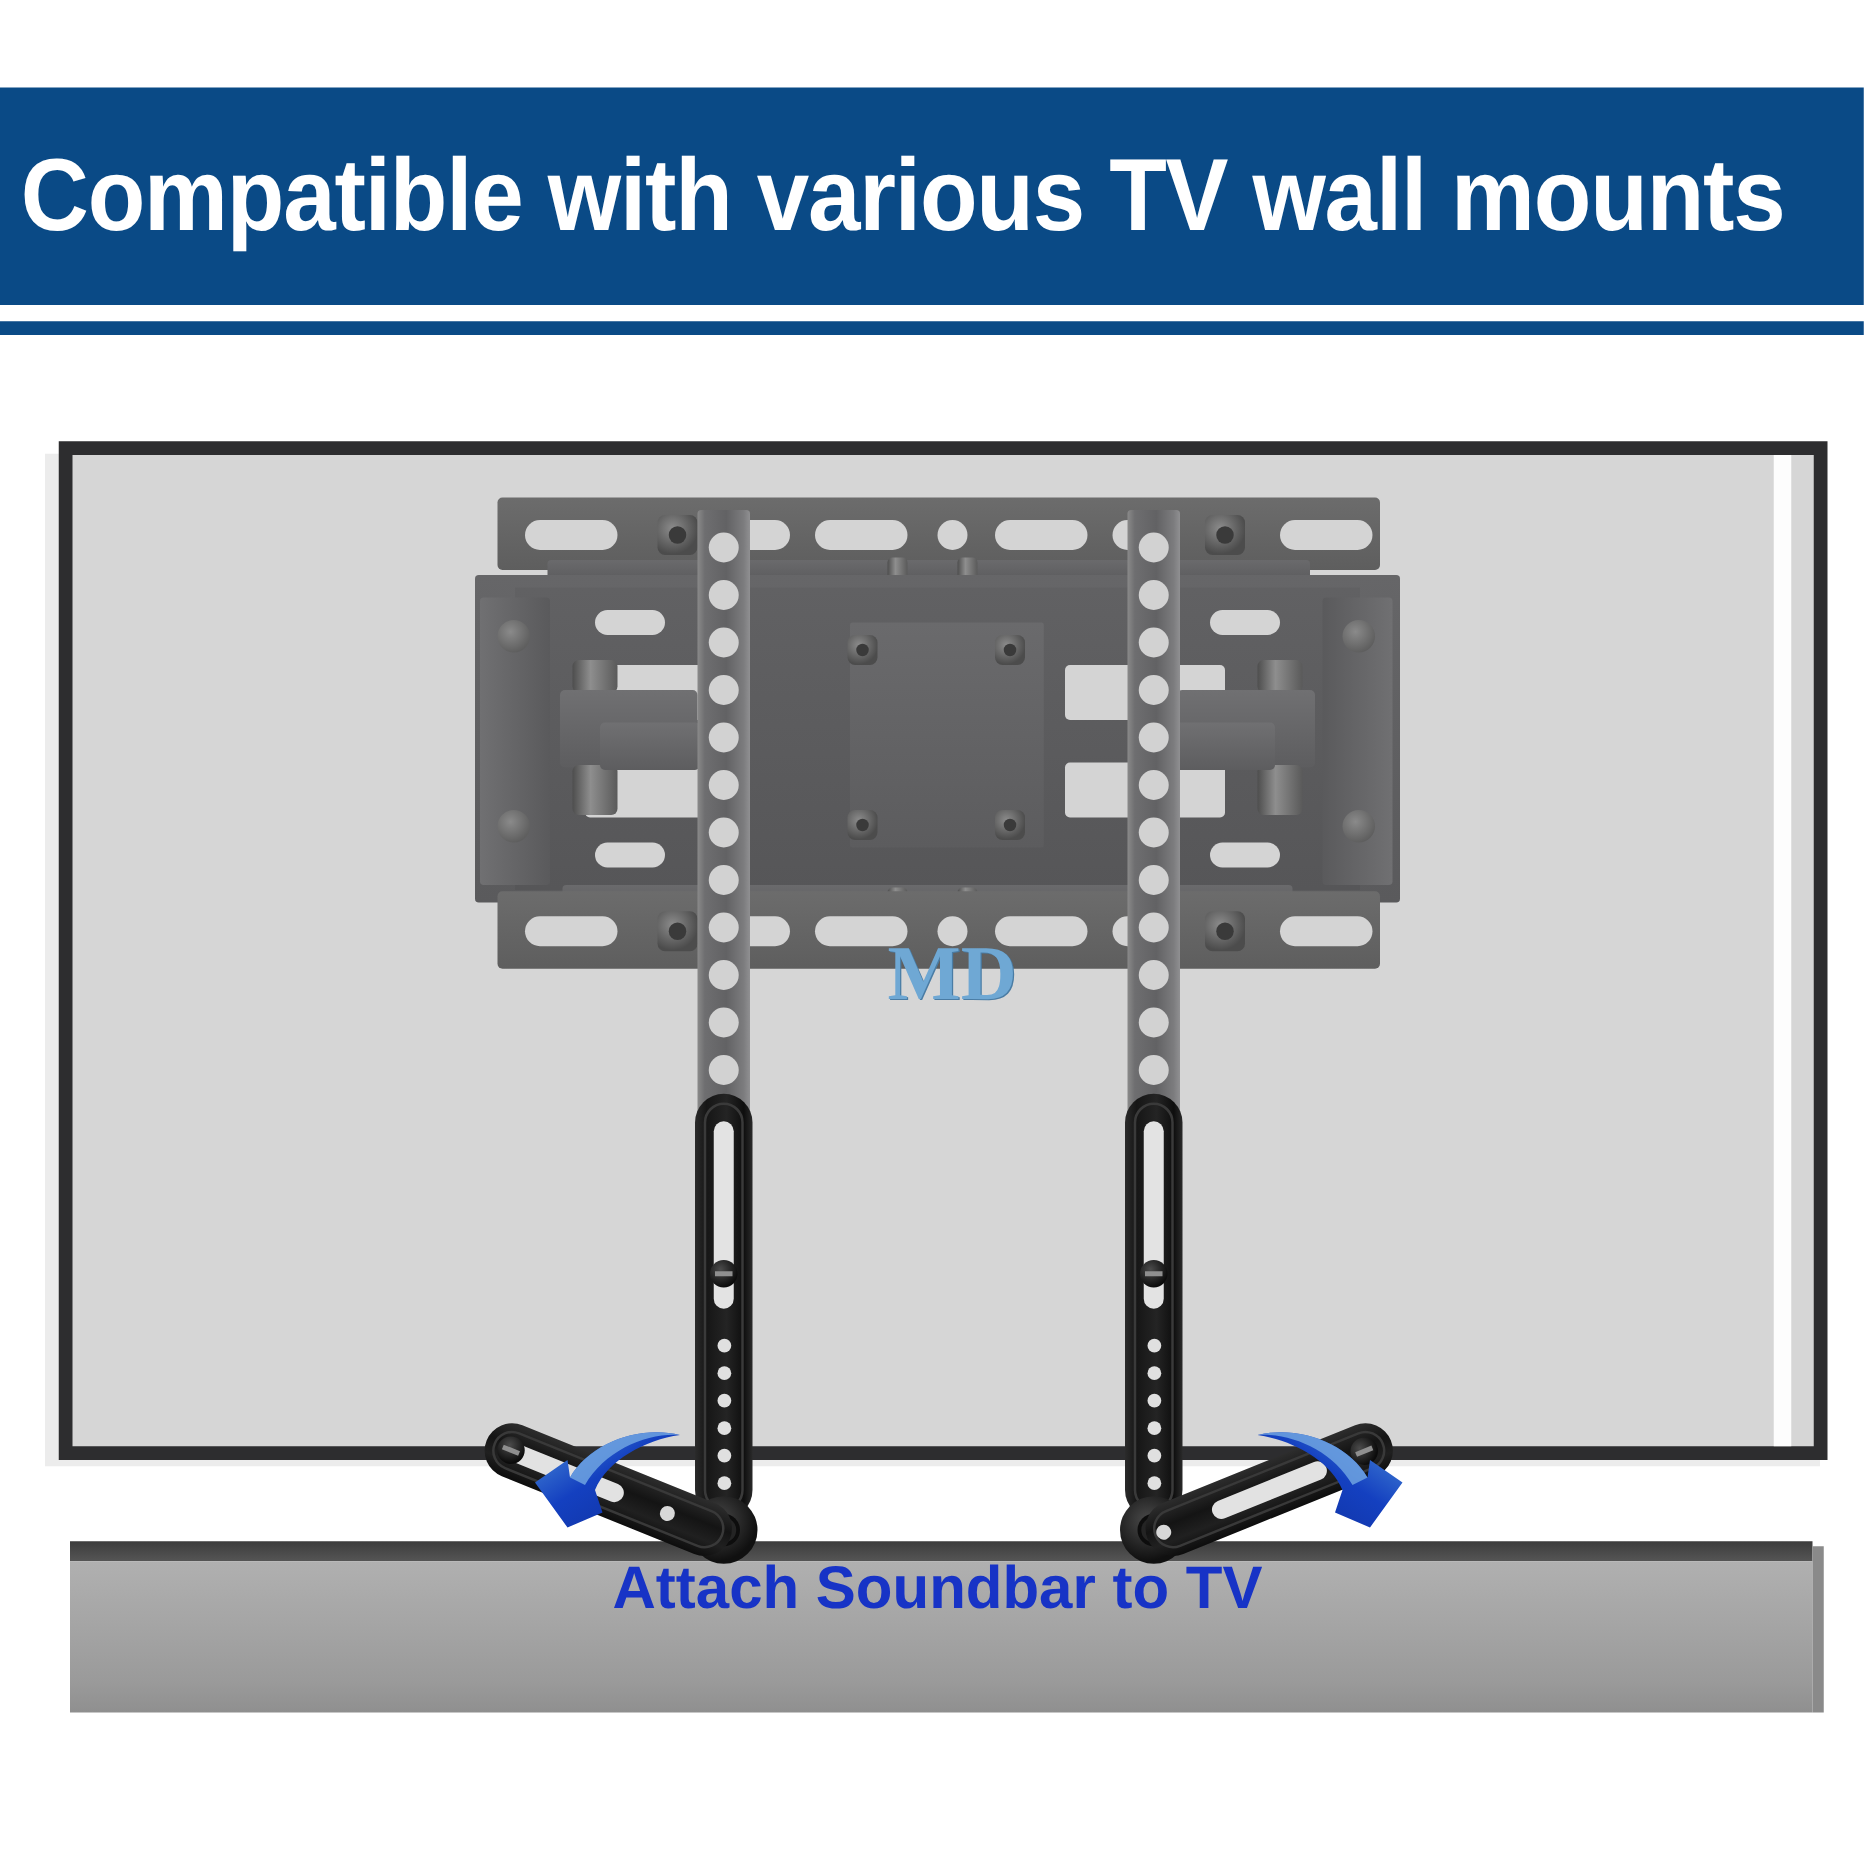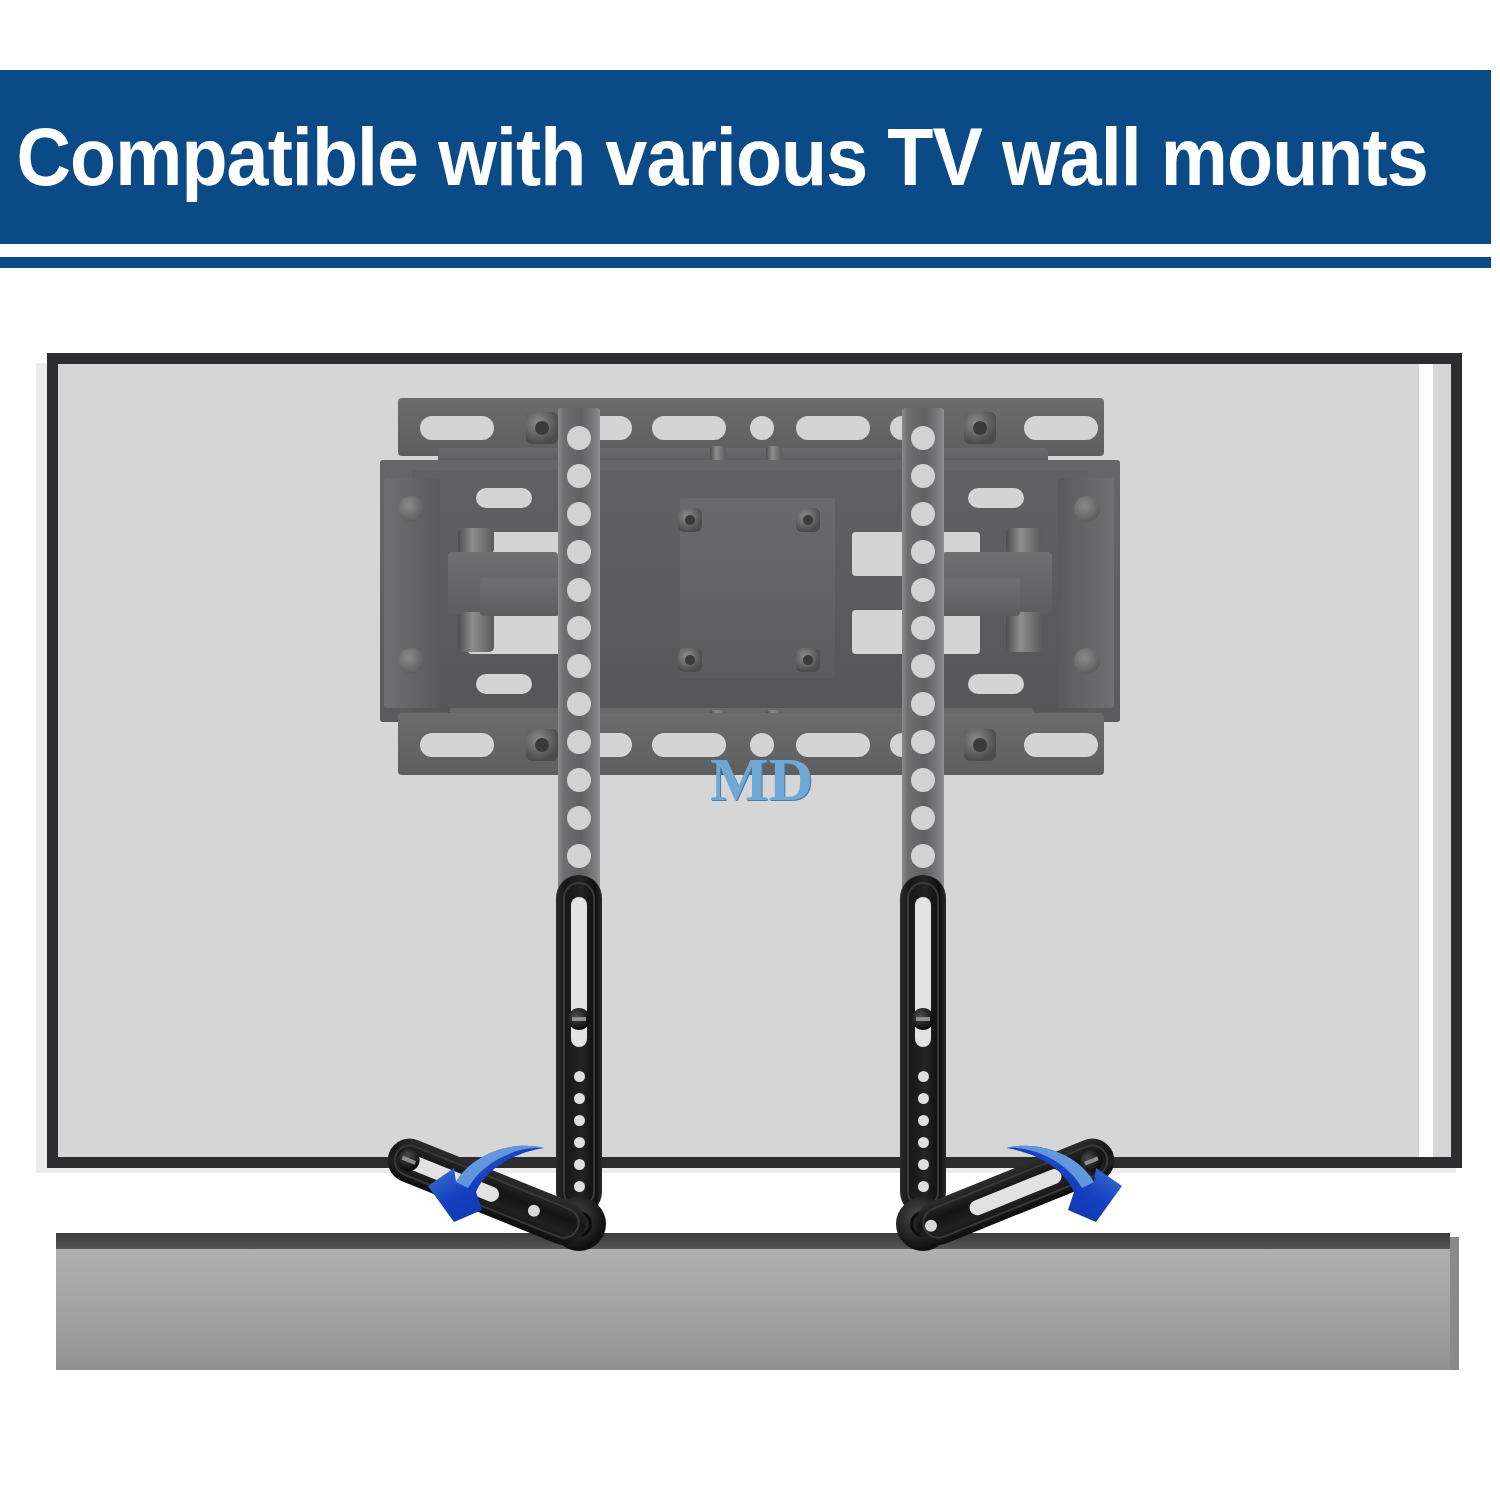--- a/index.html
+++ b/index.html
@@ -311,13 +311,14 @@
       <linearGradient id="ag2" x1="1" y1="0" x2="0" y2="1">
         <stop offset="0" stop-color="#4d8fd8"></stop>
           <stop offset="0.45" stop-color="#1440c0"></stop>
         <stop offset="1" stop-color="#0f2f9a"></stop>
       </linearGradient>
     </defs>
     <path d="M116,92 L142,56 L116,38 L114,52 C98,24 58,10 26,18 C54,22 84,38 94,62 L88,80 Z" fill="url(#ag2)"></path>
     <path d="M114,52 C98,24 58,10 26,18 C52,16 86,30 102,58 Z" fill="#6fa3e0" opacity="0.85"></path>
   </svg>
 
+  <div id="caption">Attach Soundbar to TV</div>
 </div>
 
 </body></html>

